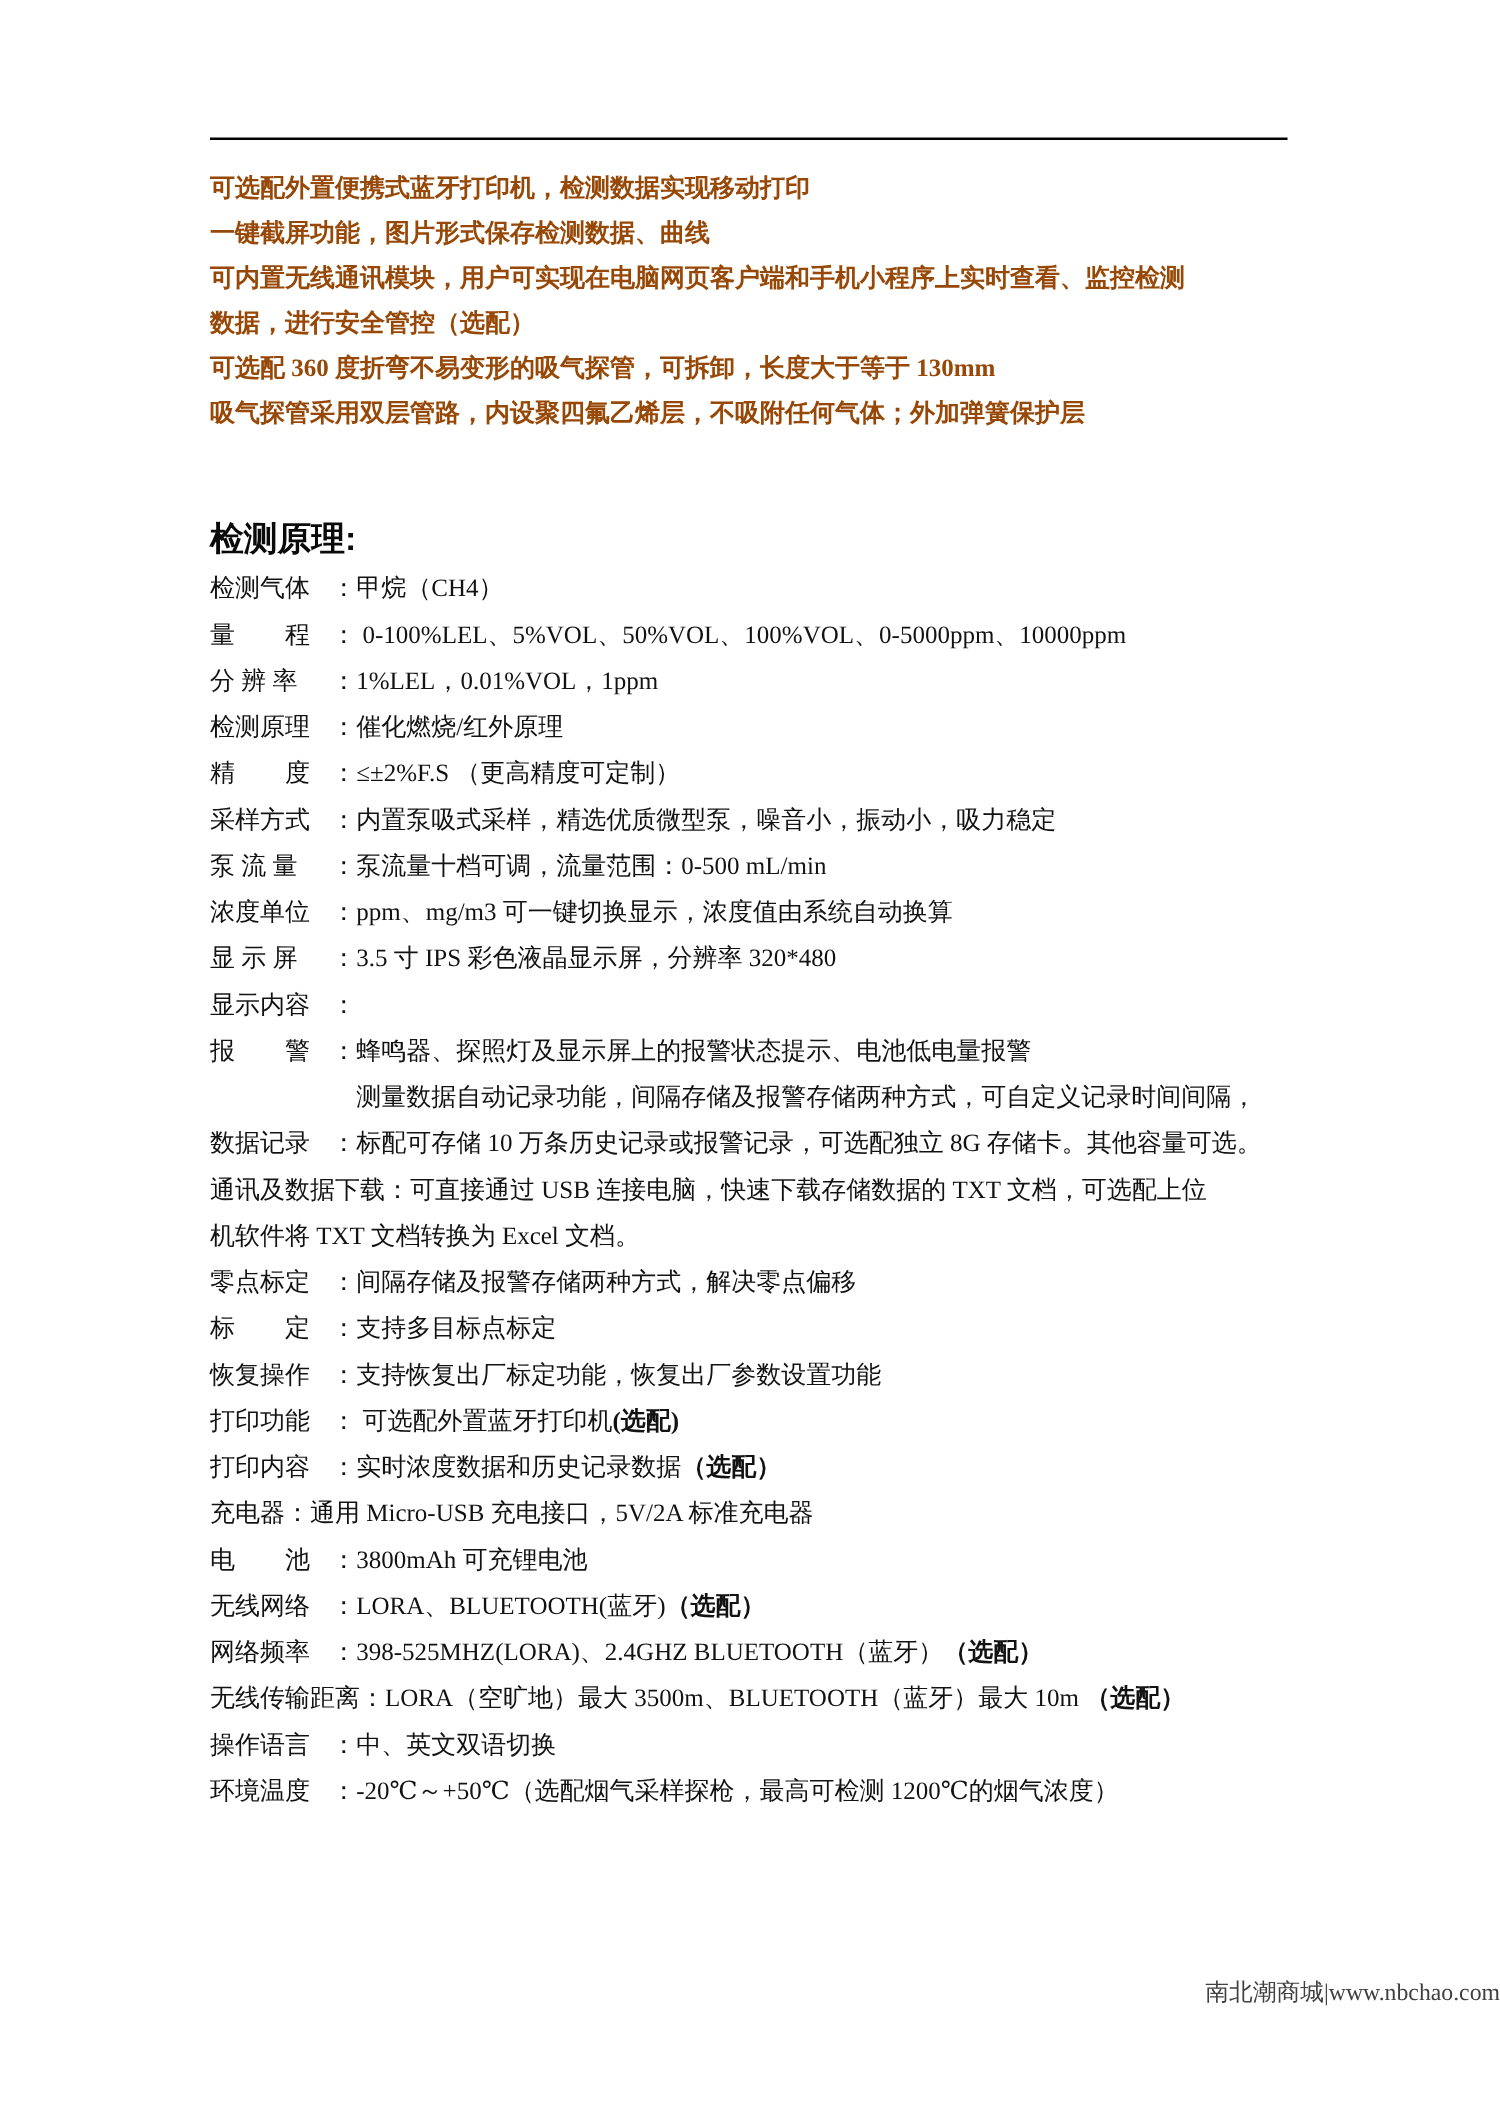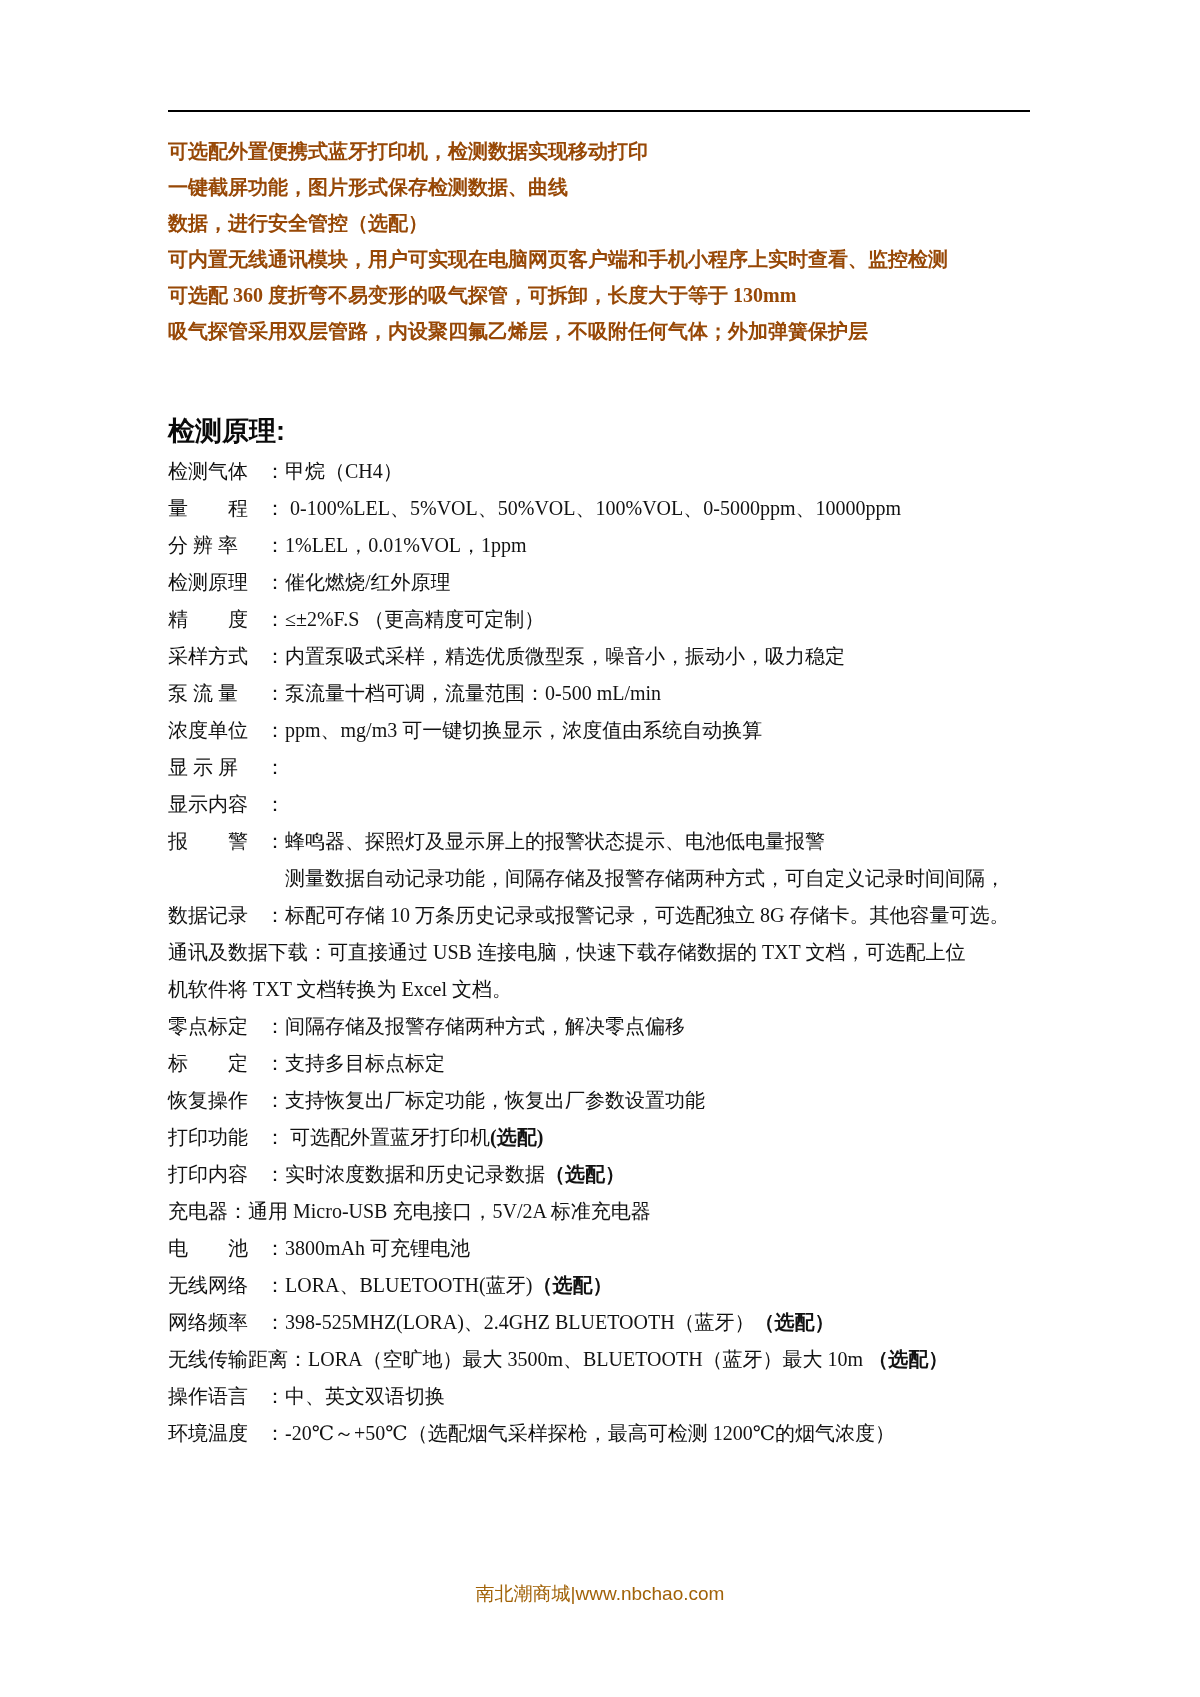--- a/index.html
+++ b/index.html
@@ -41,40 +41,40 @@
   .spec-row.para { display: block; }
   .spec-row.para .spec-label,
   .spec-row.para .spec-colon,
   .spec-row.para .spec-value { display: inline; }
   .spec-value b { font-weight: bold; }
   .footer {
     position: absolute;
     left: 0;
     right: 0;
     top: 1578px;
-    text-align: center;
-    font-family: Liberation Sans, sans-serif;
+    text-align: right;
+    font-family: Liberation Serif, serif;
     font-size: 19px;
-    color: #a16207;
+    color: #404040;
   }
 </style>
 </head>
 <body>
 
 <div class="page">
   <div class="rule"></div>
 
   <div class="highlights" id="highlights" style="color: rgb(151, 72, 6);">
   <div class="hl-line">可选配外置便携式蓝牙打印机，检测数据实现移动打印</div>
 
   <div class="hl-line">一键截屏功能，图片形式保存检测数据、曲线</div>
 
+  <div class="hl-line">可内置无线通讯模块，用户可实现在电脑网页客户端和手机小程序上实时查看、监控检测</div>
+
   <div class="hl-line">数据，进行安全管控（选配）</div>
-
-  <div class="hl-line">可内置无线通讯模块，用户可实现在电脑网页客户端和手机小程序上实时查看、监控检测</div>
 
   <div class="hl-line">可选配 360 度折弯不易变形的吸气探管，可拆卸，长度大于等于 130mm</div>
 
   <div class="hl-line">吸气探管采用双层管路，内设聚四氟乙烯层，不吸附任何气体；外加弹簧保护层</div>
 </div>
 
   <div class="section-title">检测原理:</div>
 
   <div class="specs" id="specs">
   <div class="spec-row"><span class="spec-label">检测气体</span><span class="spec-colon">：</span><span class="spec-value">甲烷（CH4）</span></div>
@@ -86,21 +86,21 @@
   <div class="spec-row"><span class="spec-label">检测原理</span><span class="spec-colon">：</span><span class="spec-value">催化燃烧/红外原理</span></div>
 
   <div class="spec-row"><span class="spec-label">精　　度</span><span class="spec-colon">：</span><span class="spec-value">≤±2%F.S （更高精度可定制）</span></div>
 
   <div class="spec-row"><span class="spec-label">采样方式</span><span class="spec-colon">：</span><span class="spec-value">内置泵吸式采样，精选优质微型泵，噪音小，振动小，吸力稳定</span></div>
 
   <div class="spec-row"><span class="spec-label">泵 流 量</span><span class="spec-colon">：</span><span class="spec-value">泵流量十档可调，流量范围：0-500 mL/min</span></div>
 
   <div class="spec-row"><span class="spec-label">浓度单位</span><span class="spec-colon">：</span><span class="spec-value">ppm、mg/m3 可一键切换显示，浓度值由系统自动换算</span></div>
 
-  <div class="spec-row"><span class="spec-label">显 示 屏</span><span class="spec-colon">：</span></div>
+  <div class="spec-row"><span class="spec-label">显 示 屏</span><span class="spec-colon">：</span><span class="spec-value">3.5 寸 IPS 彩色液晶显示屏，分辨率 320*480</span></div>
 
   <div class="spec-row"><span class="spec-label">显示内容</span><span class="spec-colon">：</span></div>
 
   <div class="spec-row"><span class="spec-label">报　　警</span><span class="spec-colon">：</span><span class="spec-value">蜂鸣器、探照灯及显示屏上的报警状态提示、电池低电量报警</span></div>
 
   <div class="spec-row"><span class="spec-label">数据记录</span><span class="spec-colon">：</span><span class="spec-value">测量数据自动记录功能，间隔存储及报警存储两种方式，可自定义记录时间间隔，
 标配可存储 10 万条历史记录或报警记录，可选配独立 8G 存储卡。其他容量可选。</span></div>
 
   <div class="spec-row para"><span class="spec-label">通讯及数据下载</span><span class="spec-colon">：</span><span class="spec-value">可直接通过 USB 连接电脑，快速下载存储数据的 TXT 文档，可选配上位
 机软件将 TXT 文档转换为 Excel 文档。</span></div>

